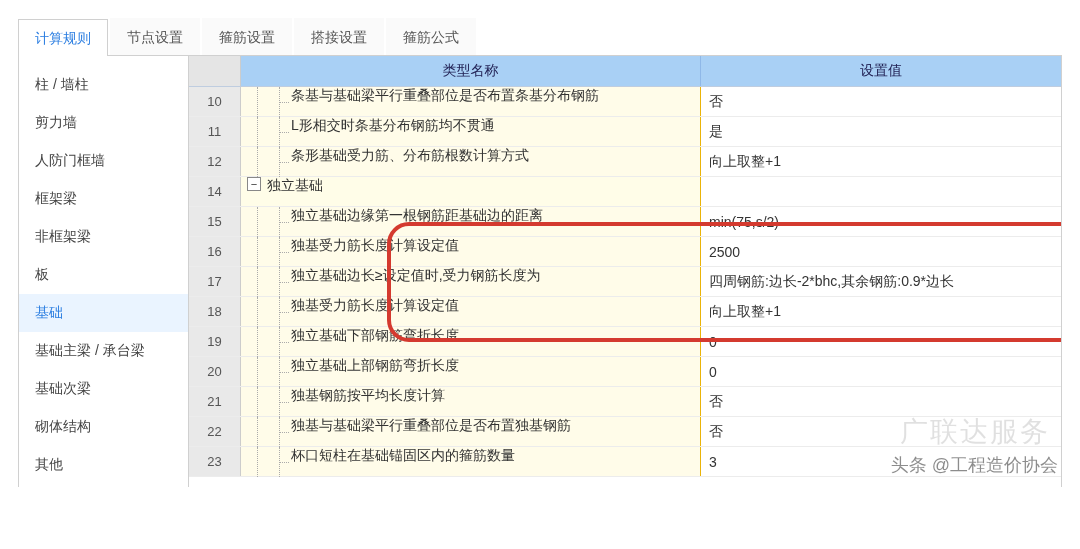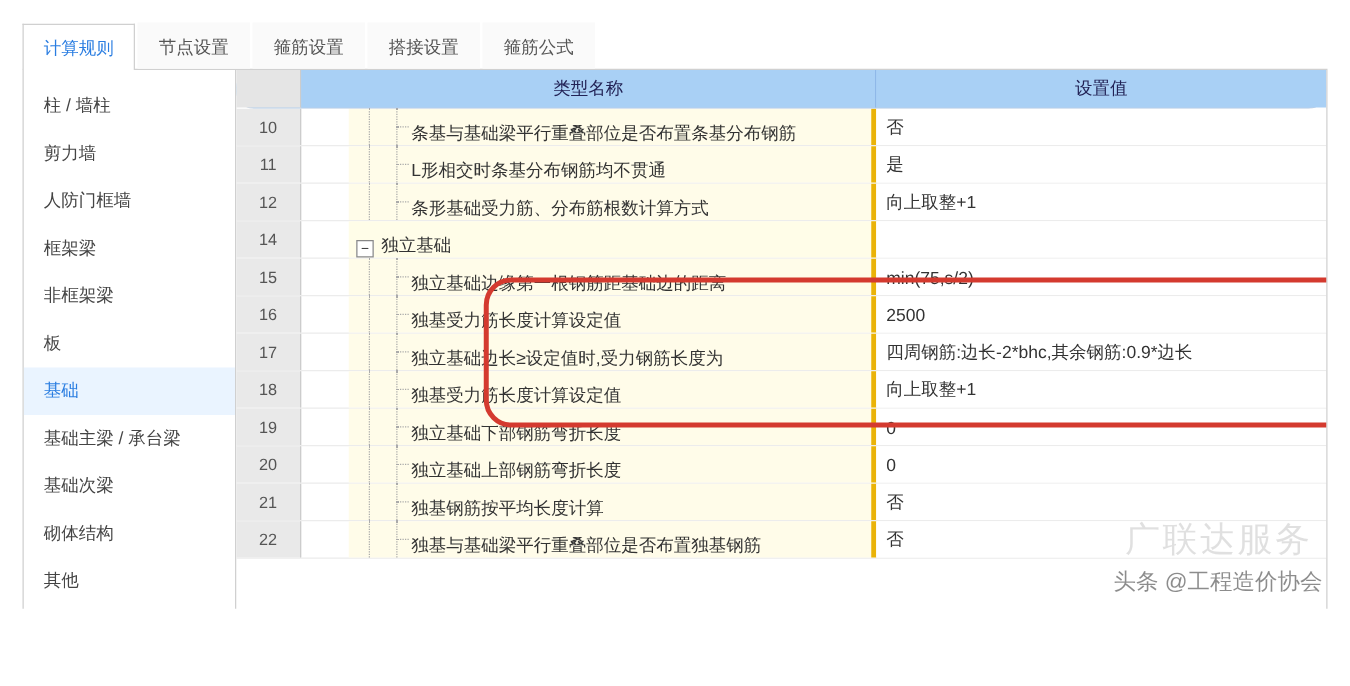--- a/index.html
+++ b/index.html
@@ -6,27 +6,27 @@
   body { font-family: "Microsoft YaHei", Arial, sans-serif; font-size: 14px; color: #333; background: #fff; }
   .app { width: 1080px; height: 487px; position: relative; padding: 18px 18px 0 18px; }
   .tabs { display: flex; border-bottom: 1px solid #d0d0d0; }
   .tab { padding: 10px 16px 8px 16px; border: 1px solid transparent; border-bottom: none; cursor: pointer; color: #555; background: #fafafa; margin-right: 2px; }
   .tab.active { background: #fff; border-color: #d0d0d0; color: #2a7de1; position: relative; top: 1px; }
   .content { display: flex; border: 1px solid #d0d0d0; border-top: none; height: 466px; }
   .sidebar { width: 170px; border-right: 1px solid #d0d0d0; padding: 10px 0; overflow: hidden; }
   .side-item { padding: 10px 16px; cursor: pointer; color: #444; white-space: nowrap; }
   .side-item.selected { background: #eaf4ff; color: #2a7de1; }
   .grid { flex: 1; position: relative; overflow: hidden; }
-  .ghead { display: flex; background: #a9d0f5; color: #225; font-weight: 500; border-bottom: 1px solid #bfcde0; position: relative; border-radius: 14px; }
+  .ghead { display: flex; background: #a9d0f5; color: #225; font-weight: 500; border-bottom: 1px solid #bfcde0; position: relative; }
   .ghead .rowno { width: 52px; background: #e5e5e5; border-right: 1px solid #ccc; }
   .ghead .col-name { flex: 1; text-align: center; padding: 6px 0; border-right: 1px solid #8fb8e8; background: #a9d0f5; }
   .ghead .col-val { width: 360px; text-align: center; padding: 6px 0; background: #a9d0f5; }
   .grow { display: flex; align-items: stretch; border-bottom: 1px solid #ececec; height: 30px; }
   .grow .rowno { width: 52px; background: #e9e9e9; color: #555; text-align: center; border-right: 1px solid #ccc; display: flex; align-items: center; justify-content: center; font-size: 13px; }
-  .grow .col-name { flex: 1; display: flex; align-items: flex-end; background: #fffce9; border-right: 4px solid #eab308; padding-left: 6px; margin-left: 38px; }
+  .grow .col-name { flex: 1; display: flex; align-items: flex-start; background: #fffce9; border-right: 1px solid #eab308; padding-left: 6px; }
   .grow.group .col-name { background: #fffde8; font-weight: 500; }
   .grow .col-val { width: 360px; display: flex; align-items: center; background: #fff; padding-left: 8px; white-space: nowrap; overflow: hidden; }
   .tree { display: inline-flex; align-items: center; }
   .tree .ind { display: inline-block; width: 22px; height: 30px; position: relative; }
   .tree .ind::before { content: ""; position: absolute; left: 10px; top: 0; bottom: 0; border-left: 1px dotted #aaa; }
   .tree .branch::after { content: ""; position: absolute; left: 10px; top: 50%; width: 10px; border-top: 1px dotted #aaa; }
   .expander { width: 14px; height: 14px; border: 1px solid #888; background: #fff; display: inline-flex; align-items: center; justify-content: center; font-size: 11px; line-height: 1; margin-right: 6px; cursor: pointer; }
   .highlight-box { position: absolute; border: 4px solid #d43a2f; border-radius: 22px; left: 198px; top: 166px; width: 846px; height: 120px; pointer-events: none; }
   .watermark { position: absolute; right: 22px; bottom: 10px; color: rgba(0,0,0,0.45); font-size: 18px; pointer-events: none; }
   .wm-brand { position: absolute; right: 30px; bottom: 36px; color: rgba(0,0,0,0.12); font-size: 28px; font-weight: 500; pointer-events: none; letter-spacing: 2px; margin-top: 16px; }
@@ -203,20 +203,31 @@
         <div class="col-name">
           <span class="tree">
               <span class="ind"></span>
               <span class="ind branch"></span>
             </span>
           <span>独基与基础梁平行重叠部位是否布置独基钢筋</span>
         </div>
         <div class="col-val">否</div>
       </div>
 
+      <div class="grow">
+        <div class="rowno">23</div>
+        <div class="col-name">
+          <span class="tree">
+              <span class="ind"></span>
+              <span class="ind branch"></span>
+            </span>
+          <span>杯口短柱在基础锚固区内的箍筋数量</span>
+        </div>
+        <div class="col-val">3</div>
+      </div>
 
       <div class="highlight-box"></div>
 
     </div>
   </div>
 
   <div class="wm-brand">广联达服务</div>
   <div class="watermark">头条 @工程造价协会</div>
 
 </div>

